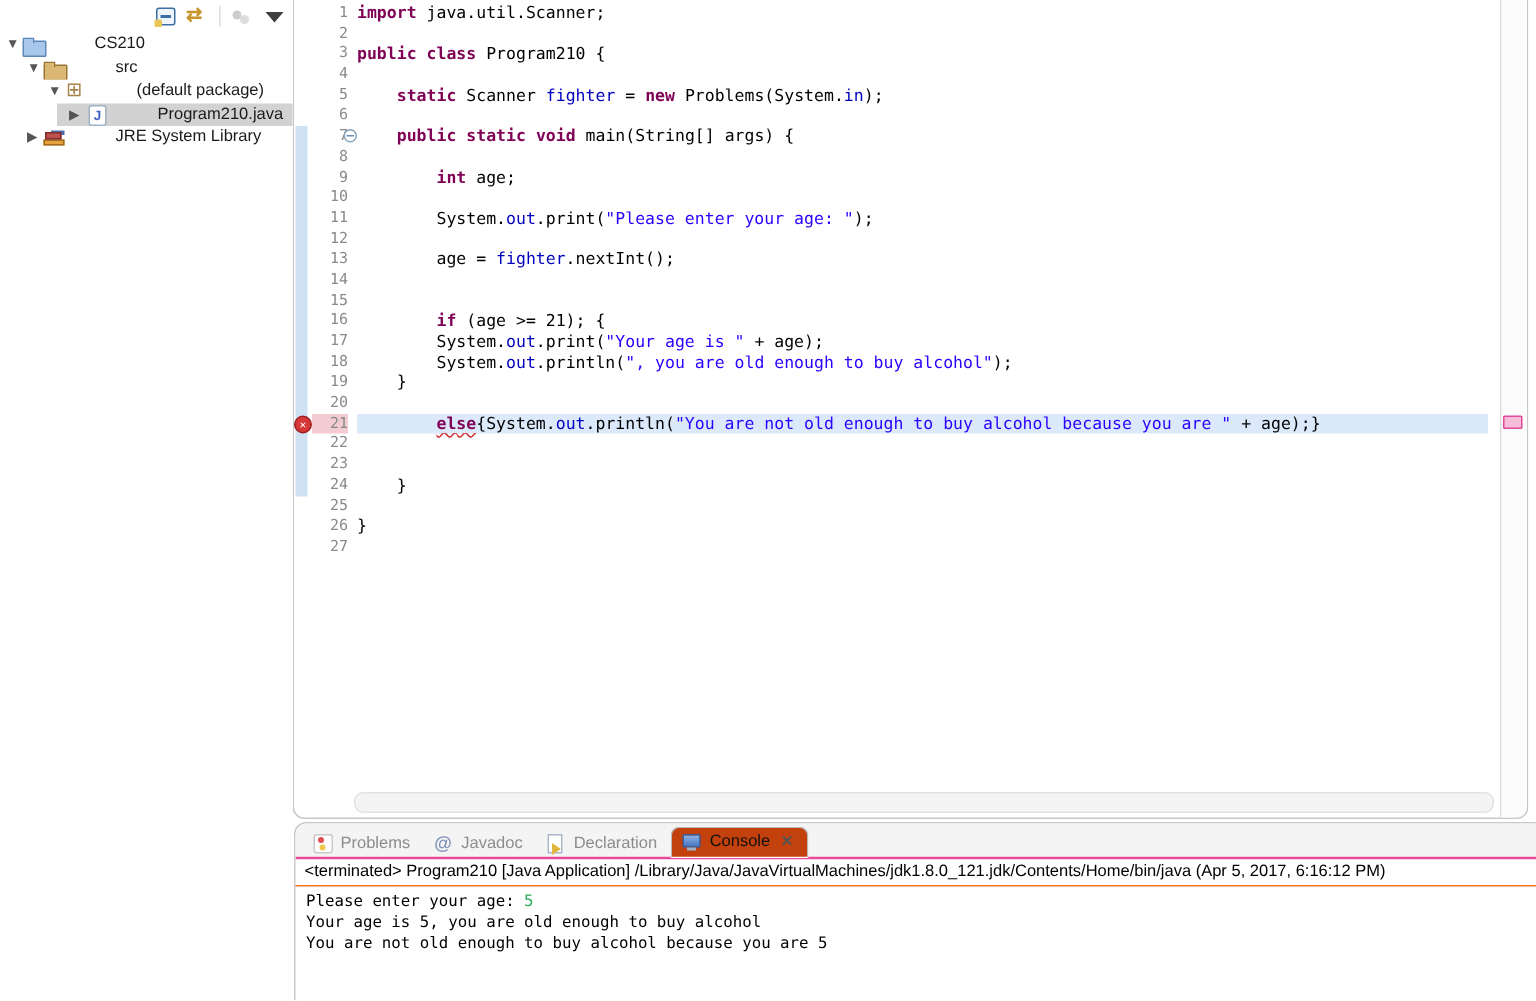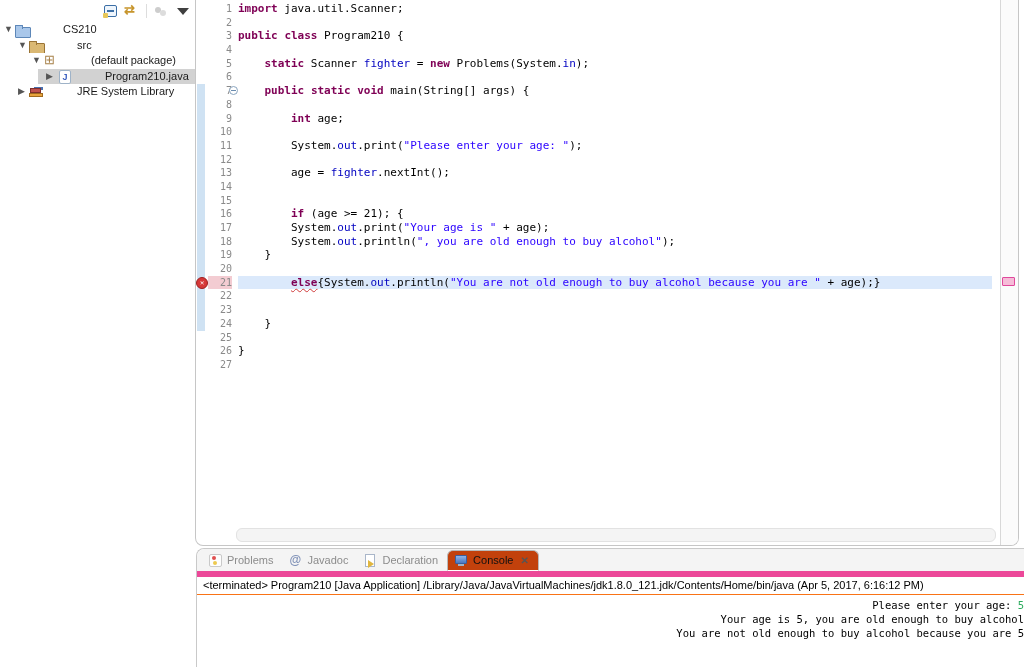--- a/index.html
+++ b/index.html
@@ -61,39 +61,39 @@
   .err-icon::before{content:"✕";position:absolute;left:0;top:0;width:10px;height:10px;font-size:7px;line-height:10px;text-align:center;font-weight:bold;}
   .fold-marker{position:absolute;left:33px;top:2px;width:9px;height:9px;border:1px solid #8aa5c0;border-radius:50%;background:#fff;box-sizing:border-box;}
   .fold-marker::before{content:"";position:absolute;left:1px;top:3px;width:5px;height:1px;background:#6b8db0;}
   .vscroll{position:absolute;right:0;top:0;bottom:0;width:17px;background:#fbfbfb;border-left:1px solid #d8d8d8;border-radius:0 0 7px 0;}
   .err-overview-marker{position:absolute;right:3px;top:277px;width:11px;height:7px;background:#f6bcd8;border:1px solid #e0489c;border-radius:1px;}
   .hscroll{position:absolute;left:40px;right:22px;bottom:3px;height:12px;background:#f4f4f4;border:1px solid #e2e2e2;border-radius:6px;}
 
   
   .console{position:absolute;left:196px;top:548px;width:828px;height:119px;box-sizing:border-box;
     background:#fff;border:1px solid #c9c9c9;border-right:none;border-bottom:none;border-radius:8px 0 0 0;}
-  .tabbar{height:22px;display:flex;align-items:center;padding-left:5px;background:#f4f4f4;border-bottom:6px solid #ec4899;border-radius:8px 0 0 0;}
+  .tabbar{height:22px;display:flex;align-items:flex-end;padding-left:5px;background:#f4f4f4;border-bottom:2px solid #ec4899;border-radius:8px 0 0 0;}
   .tab{display:flex;align-items:center;gap:5px;padding:3px 9px 3px 7px;font-size:11px;color:#8c8c8c;position:relative;}
   .tab.active{background:#c2410c;border:1px solid #b9b9b9;border-bottom:1px solid #fff;border-radius:6px 6px 0 0;color:#111;margin-bottom:-1px;padding-bottom:4px;}
   .tabicon{display:inline-block;position:relative;width:13px;height:12px;}
   .problems-icon::before{content:"";position:absolute;left:0;top:0;width:11px;height:11px;background:#fdfdfd;border:1px solid #c9c9c9;border-radius:2px;}
   .problems-icon::after{content:"";position:absolute;left:3px;top:2px;width:4px;height:4px;border-radius:50%;background:#e05050;
     box-shadow:1px 5px 0 0 #ecc94e;}
   .javadoc-icon::before{content:"@";position:absolute;left:0;top:-1px;color:#8092b8;font-weight:bold;font-size:12px;}
   .declaration-icon::before{content:"";position:absolute;left:1px;top:0;width:8px;height:11px;background:#fff;border:1px solid #a9b6c9;}
   .declaration-icon::after{content:"";position:absolute;left:4px;top:6px;width:0;height:0;
     border-top:4px solid transparent;border-bottom:4px solid transparent;border-left:6px solid #e0b63f;}
   .console-icon::before{content:"";position:absolute;left:0;top:1px;width:12px;height:9px;box-sizing:border-box;
     background:linear-gradient(#8fb4e8,#4a77c0);border:1px solid #3a5f9e;border-radius:1px;}
   .console-icon::after{content:"";position:absolute;left:3px;top:10px;width:6px;height:2px;background:#9fb3c8;}
   .close-icon{display:inline-block;color:#555;font-size:10px;font-weight:bold;margin-left:2px;}
   .close-icon::before{content:"✕";}
   .chdr{height:15px;font-size:11px;color:#000;padding:2px 0 0 6px;border-bottom:1px solid #f97316;white-space:nowrap;overflow:hidden;}
   .cbody{padding:4px 0 0 7px;font-family:"DejaVu Sans Mono",monospace;font-size:10.5px;line-height:13.9px;}
-  .cline{white-space:pre;text-align:right;}
+  .cline{white-space:pre;}
   .sg-o{color:#000;}
   .sg-i{color:#2bab5c;}
 </style>
 </head>
 <body>
 
 <div class="pkg-panel">
   <div class="pkg-toolbar">
       <span class="tbi collapse-all-icon"></span>
       <span class="tbi link-with-editor-icon"></span>

